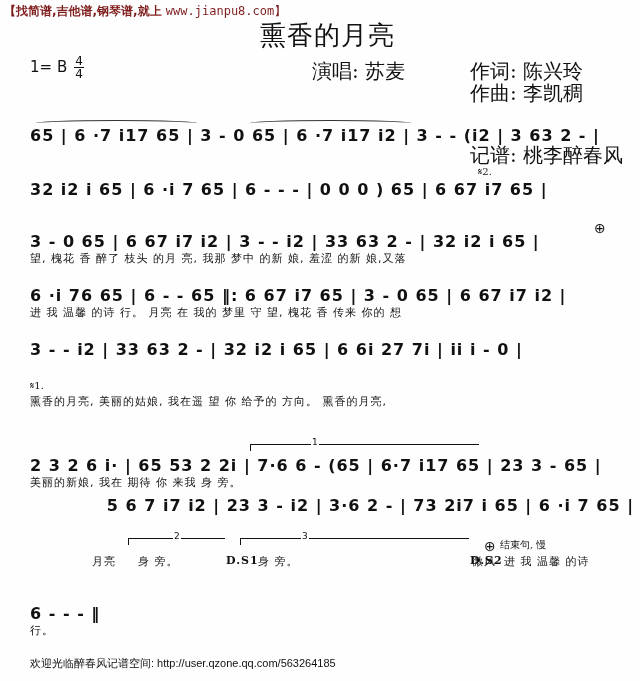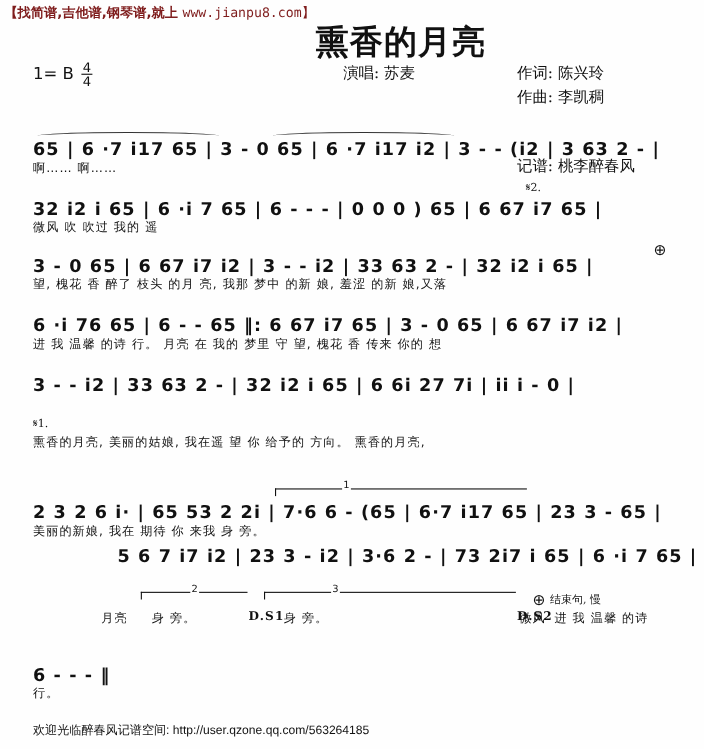--- a/index.html
+++ b/index.html
@@ -1,23 +1,23 @@
 <!DOCTYPE html>
 <html><head>
 <meta charset="utf-8">
 <style>
   html, body { margin:0; padding:0; background:#fefefe; }
   body { width:640px; height:681px; position:relative; overflow:hidden; font-family:"DejaVu Sans", sans-serif; color:#111; }
   .banner { position:absolute; left:4px; top:3px; font-size:12px; color:#7f1d1d; font-weight:bold; font-family:"DejaVu Sans", sans-serif; }
   .banner .url { font-family:"DejaVu Sans Mono", monospace; font-weight:normal; }
-  .title { position:absolute; left:287px; top:18px; font-size:30px; font-weight:bold; font-family:"DejaVu Serif", serif; letter-spacing:1px; }
+  .title { position:absolute; left:260px; top:18px; font-size:26px; font-weight:normal; font-family:"DejaVu Serif", serif; letter-spacing:1px; }
   .key { position:absolute; left:30px; top:58px; font-size:15px; }
   .timesig { position:absolute; left:74px; top:55px; font-size:12px; line-height:12px; text-align:center; }
   .timesig .bar { border-top:1px solid #111; width:10px; margin:0 auto; }
-  .credit { position:absolute; font-size:14px; font-family:"DejaVu Serif", serif; }
+  .credit { position:absolute; font-size:20px; font-family:"DejaVu Serif", serif; }
   .row { position:absolute; left:30px; right:6px; white-space:nowrap; }
   .notes { font-size:16px; font-weight:bold; letter-spacing:1px; font-family:"DejaVu Sans", sans-serif; }
   .lyrics { font-size:11px; font-family:"DejaVu Sans", sans-serif; letter-spacing:1px; }
   .ds { font-family:"DejaVu Serif", serif; font-weight:bold; }
   .mark { position:absolute; font-size:10px; font-family:"DejaVu Serif", serif; }
   .bracket { position:absolute; border-top:1px solid #111; border-left:1px solid #111; height:6px; }
   .bracket span { position:absolute; top:-8px; font-size:9px; background:#fefefe; padding:0 1px; }
   .slur { position:absolute; border-top:1px solid #333; border-radius:50% 50% 0 0; height:6px; }
   .coda { position:absolute; font-size:14px; }
   .footer { position:absolute; left:30px; top:656px; font-size:11px; font-family:Liberation Sans, sans-serif; }
@@ -39,27 +39,25 @@
 <div class="credit" style="left:312px;top:58px;">演唱: 苏麦</div>
 <div class="credit" style="left:470px;top:58px;">作词: 陈兴玲</div>
 <div class="credit" style="left:470px;top:80px;">作曲: 李凯稠</div>
 <div class="credit" style="left:470px;top:102px;margin-top:40px;">记谱: 桃李醉春风</div>
 
 <div class="slur" style="left:34px;top:120px;width:165px;"></div>
 <div class="slur" style="left:248px;top:120px;width:165px;"></div>
 
 <div class="row" style="top:126px;">
   <div class="notes">65 | 6 ·7 i17 65 | 3 - 0 65 | 6 ·7 i17 i2 | 3 - - (i2 | 3 63 2 - |</div>
-  <div class="lyrics">啊……                                            啊……</div>
 </div>
 
 <div class="mark" style="left:478px;top:166px;">𝄋2.</div>
 <div class="row" style="top:180px;">
   <div class="notes">32 i2 i 65 | 6 ·i 7 65 | 6 - - - | 0 0 0 ) 65 | 6 67 i7 65 |</div>
-  <div class="lyrics">                                                                       微风     吹 吹过 我的 遥</div>
 </div>
 
 <div class="coda" style="left:594px;top:220px;">⊕</div>
 <div class="row" style="top:232px;">
   <div class="notes">3 - 0 65 | 6 67 i7 i2 | 3 - - i2 | 33 63 2 - | 32 i2 i 65 |</div>
   <div class="lyrics">望,       槐花    香 醉了 枝头 的月    亮,           我那    梦中 的新 娘,      羞涩 的新 娘,又落</div>
 </div>
 
 <div class="row" style="top:286px;">
   <div class="notes">6 ·i 76 65 | 6 - - 65 ‖: 6 67 i7 65 | 3 - 0 65 | 6 67 i7 i2 |</div>

